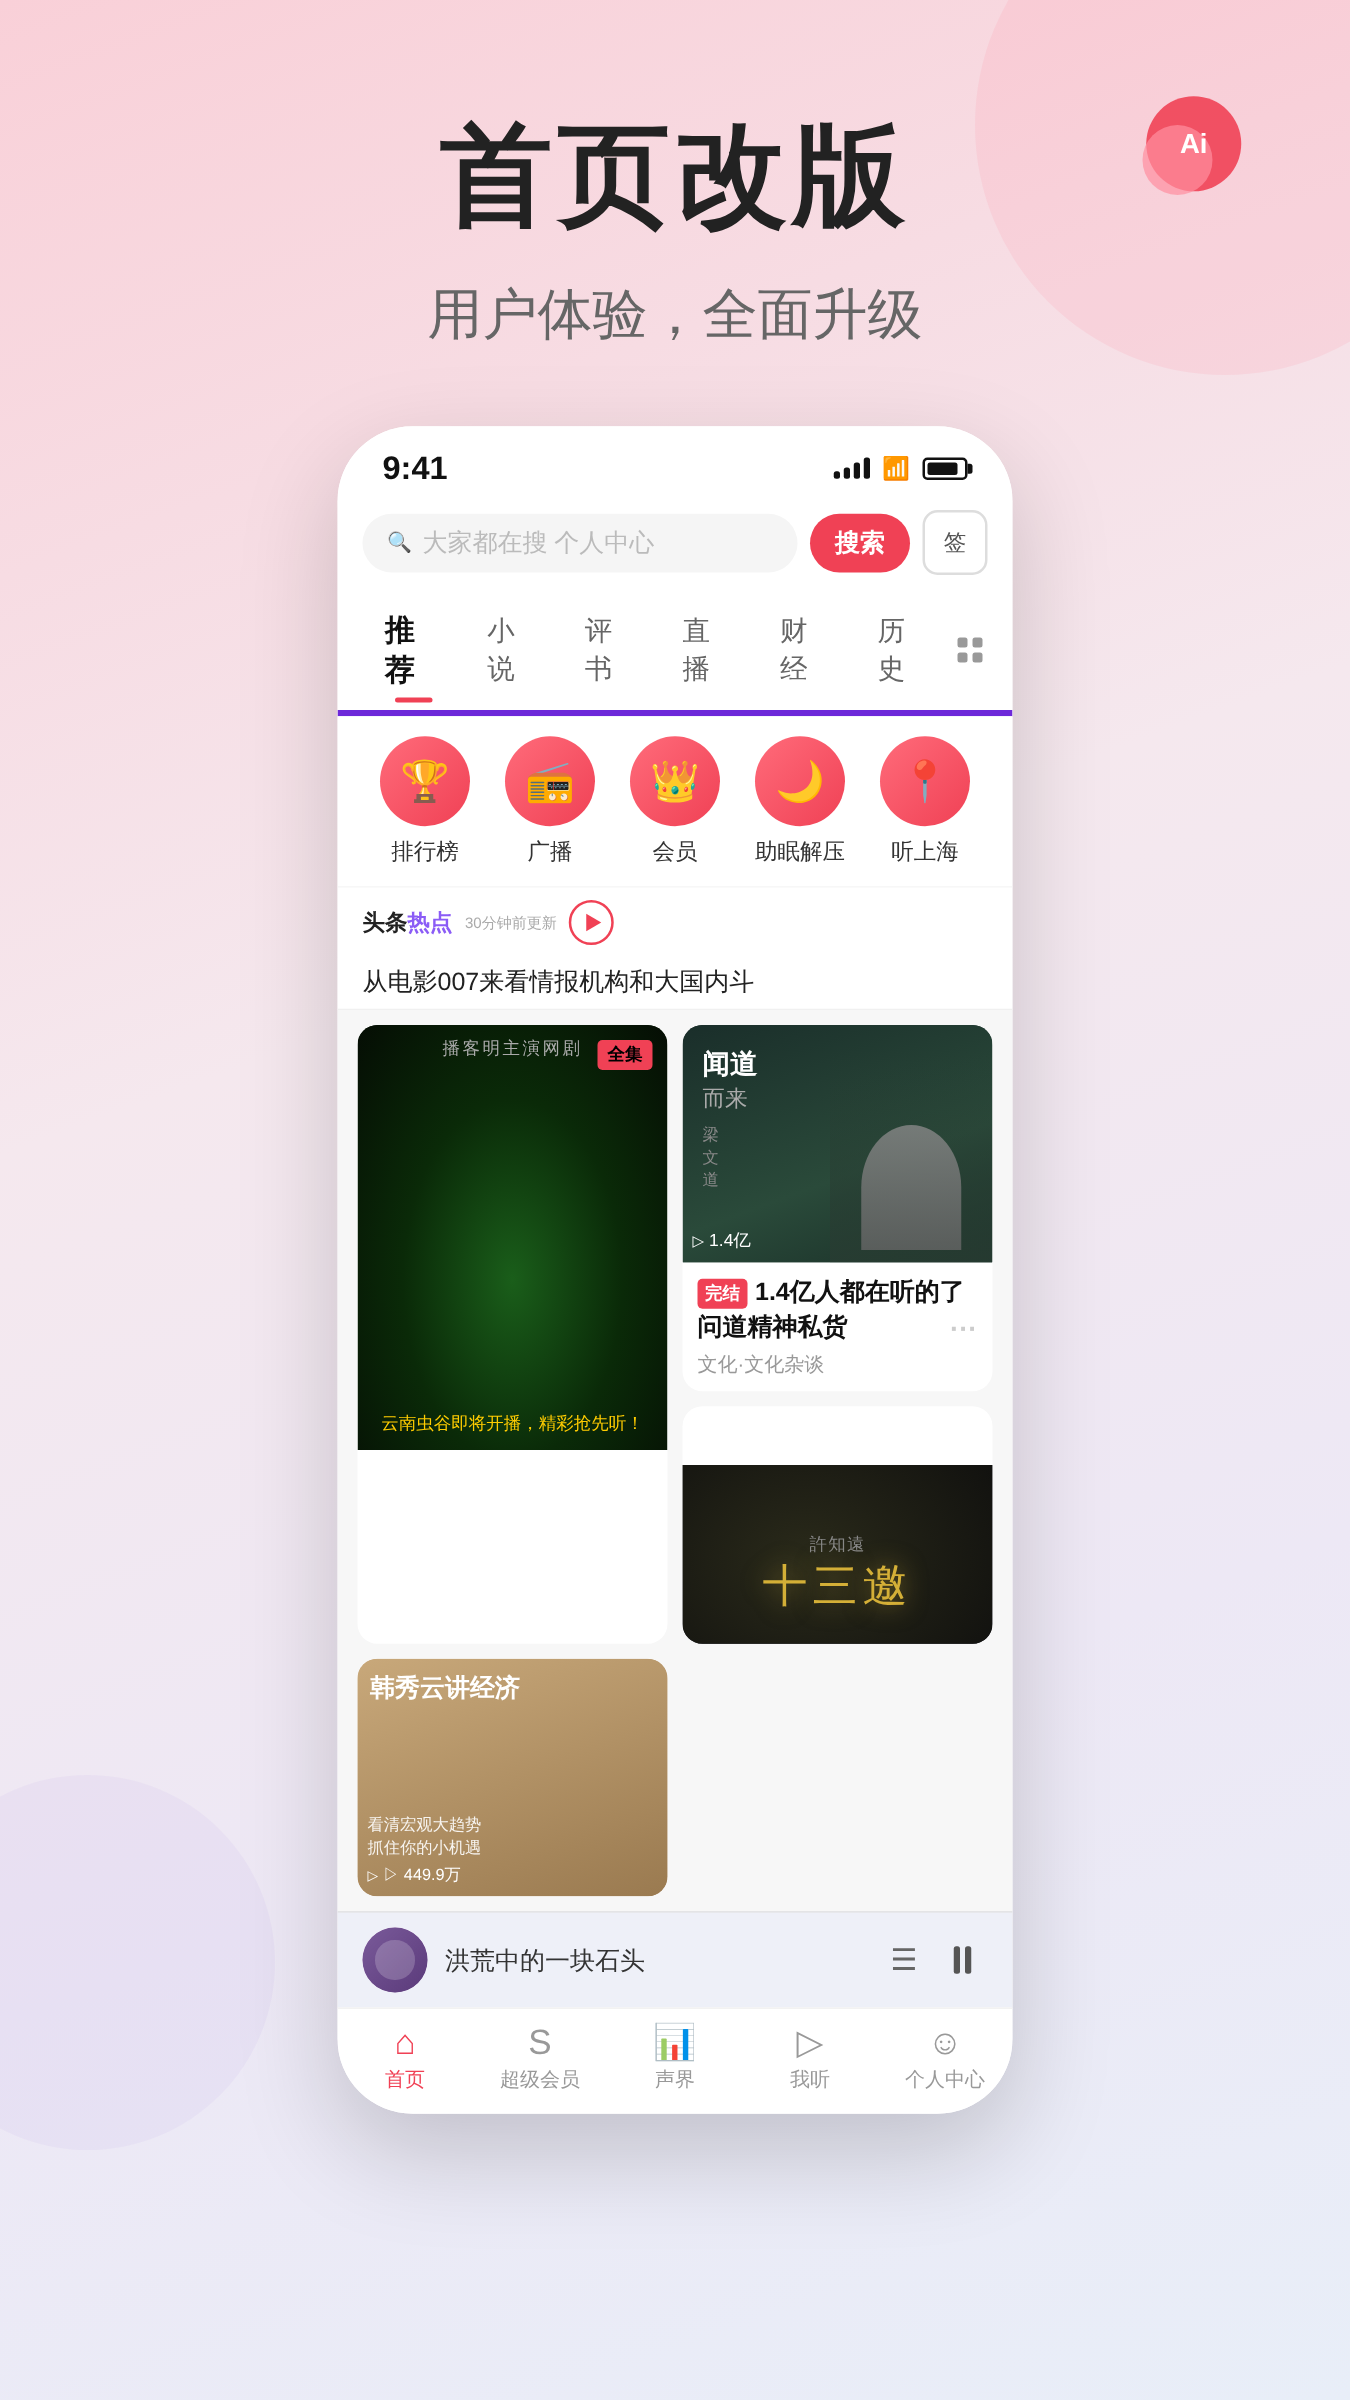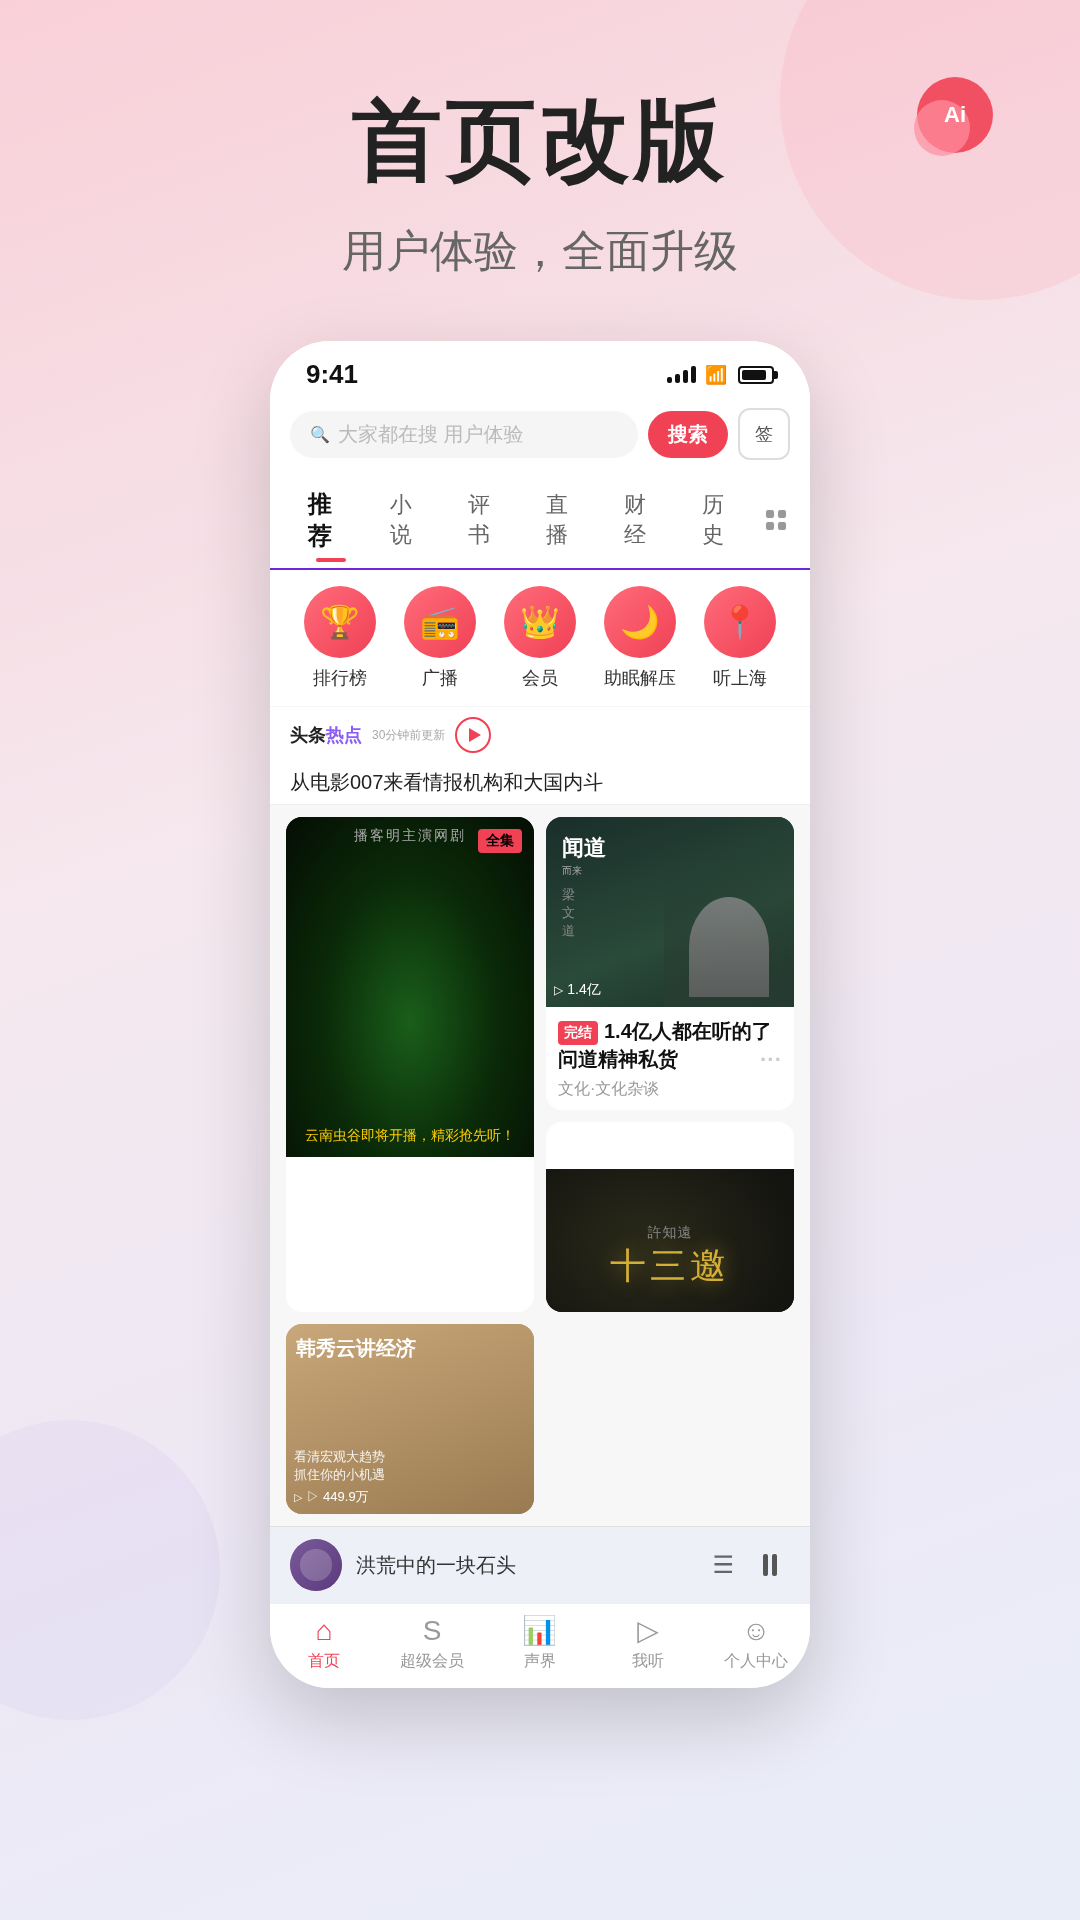--- a/index.html
+++ b/index.html
@@ -139,21 +139,21 @@
       background: #fff;
     }
 
     
     .nav-tabs {
       display: flex;
       align-items: center;
       padding: 8px 20px;
       gap: 0;
       background: #fff;
-      border-bottom: 2px solid #6d28d9;
+      border-bottom: 5px solid #6d28d9;
     }
     .nav-tab {
       padding: 8px 18px;
       font-size: 22px;
       color: #666;
       cursor: pointer;
       position: relative;
     }
     .nav-tab.active {
       font-weight: 800;
@@ -585,21 +585,21 @@
       <span class="wifi-icon">📶</span>
       <div class="battery-icon">
         <div class="battery-fill"></div>
       </div>
     </div>
   </div>
 
   <div class="search-area">
     <div class="search-input-wrap">
       <span class="search-icon">🔍</span>
-      <span class="search-placeholder">大家都在搜 用户体验</span>
+      <span class="search-placeholder">大家都在搜 个人中心</span>
     </div>
     <button class="search-btn">搜索</button>
     <div class="sign-btn">签</div>
   </div>
 
   <div class="nav-tabs">
     <div class="nav-tab active">推荐</div>
     <div class="nav-tab">小说</div>
     <div class="nav-tab">评书</div>
     <div class="nav-tab">直播</div>
@@ -656,21 +656,21 @@
         </div>
       </div>
     </div>
 
     <div class="content-card">
       <div class="card-image card-image-short">
         <div class="wendao-bg" style="height:100%;">
           <div style="position:absolute;top:0;left:0;right:0;bottom:0;background:linear-gradient(160deg,#1a2e2a 0%,#2a4a3a 60%,#1a3028 100%);"></div>
           <div class="wendao-overlay">
             <div style="font-size:22px;font-weight:900;color:#fff;line-height:1.4;">闻道</div>
-            <div style="font-size:10px;color:#aaa;">而来</div>
+            <div style="font-size:18px;color:#aaa;">而来</div>
             <div style="margin-top:8px;font-size:13px;color:#888;">梁<br>文<br>道</div>
           </div>
           <div style="position:absolute;right:0;bottom:0;width:130px;height:170px;overflow:hidden;">
             <div style="width:100%;height:100%;background:linear-gradient(to top,rgba(40,60,50,0.8),transparent);display:flex;align-items:flex-end;justify-content:center;padding-bottom:10px;">
               <div style="width:80px;height:100px;background:linear-gradient(to top,#666,#888);border-radius:50% 50% 0 0;opacity:0.8;"></div>
             </div>
           </div>
           <div class="play-count">1.4亿</div>
         </div>
       </div>

